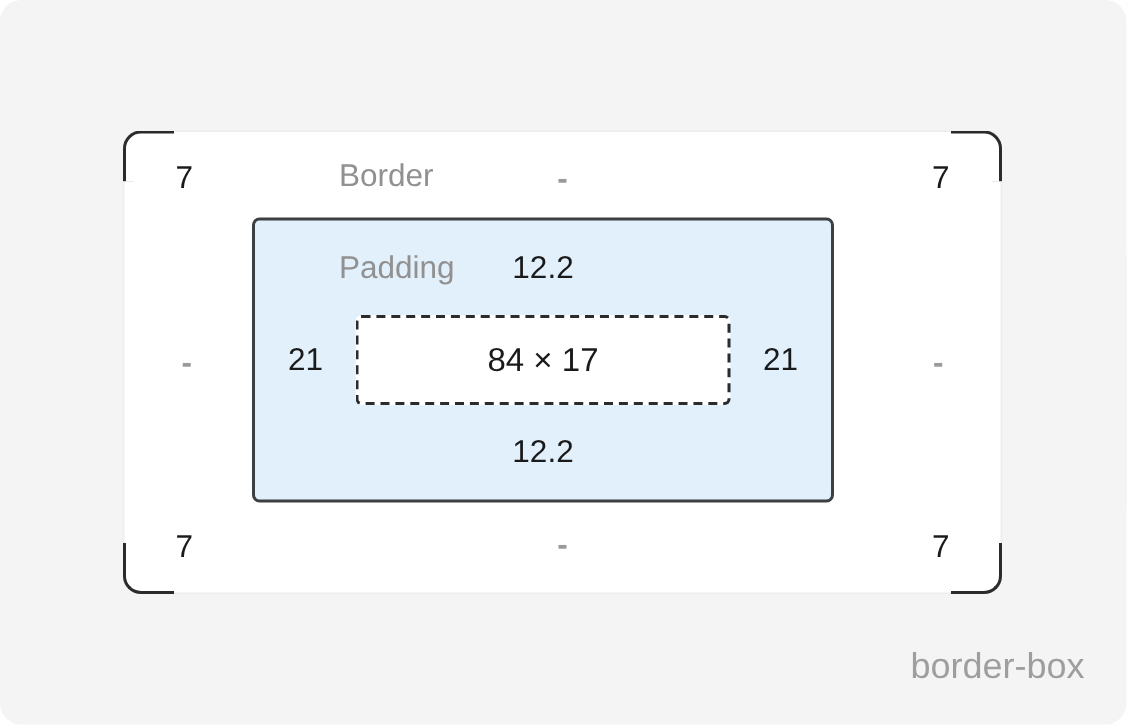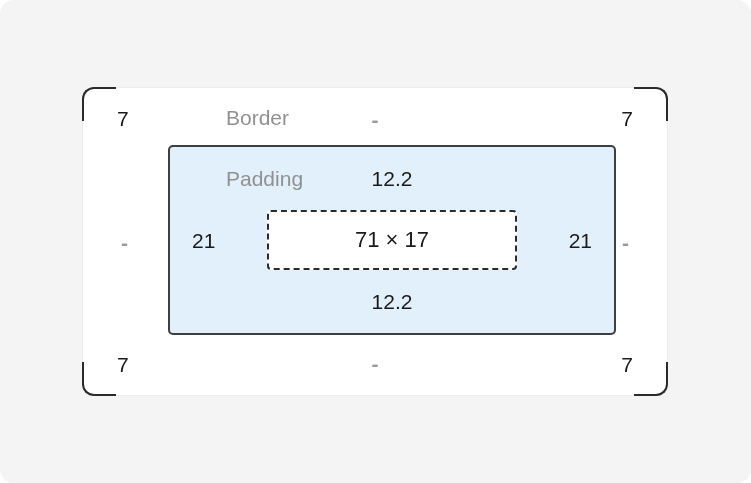--- a/index.html
+++ b/index.html
@@ -104,21 +104,21 @@
   .dash.top    { left: 50%; top: 21px;  transform: translateX(-50%); }
   .dash.bottom { left: 50%; bottom: 21px; transform: translateX(-50%); }
   .dash.left   { left: 38px;  top: 50%; transform: translateY(-50%); }
   .dash.right  { right: 38px; top: 50%; transform: translateY(-50%); }
 
   
   .padding-box {
     position: absolute;
     left: 85px;
     top: 57px;
-    width: 448px;
+    width: 388px;
     height: 190px;
     background: #e2f0fc;
     border: 2.5px solid #3c4043;
     border-radius: 5px;
     box-sizing: border-box;
   }
   .padding-label {
     left: 18px;
     top: 21px;
   }
@@ -188,20 +188,21 @@
     <div class="padding-box">
 
       <span class="region-label padding-label">Padding</span>
 
       <span class="val pad-top">12.2</span>
       <span class="val pad-right">21</span>
       <span class="val pad-bottom">12.2</span>
       <span class="val pad-left">21</span>
 
       <div class="content-box">
-        <span class="content-size">71 × 17</span>
+        <span class="content-size">84 × 17</span>
       </div>
 
     </div>
   </div>
 
+  <span class="sizing-label">border-box</span>
 
 </div>
 
 </body></html>

